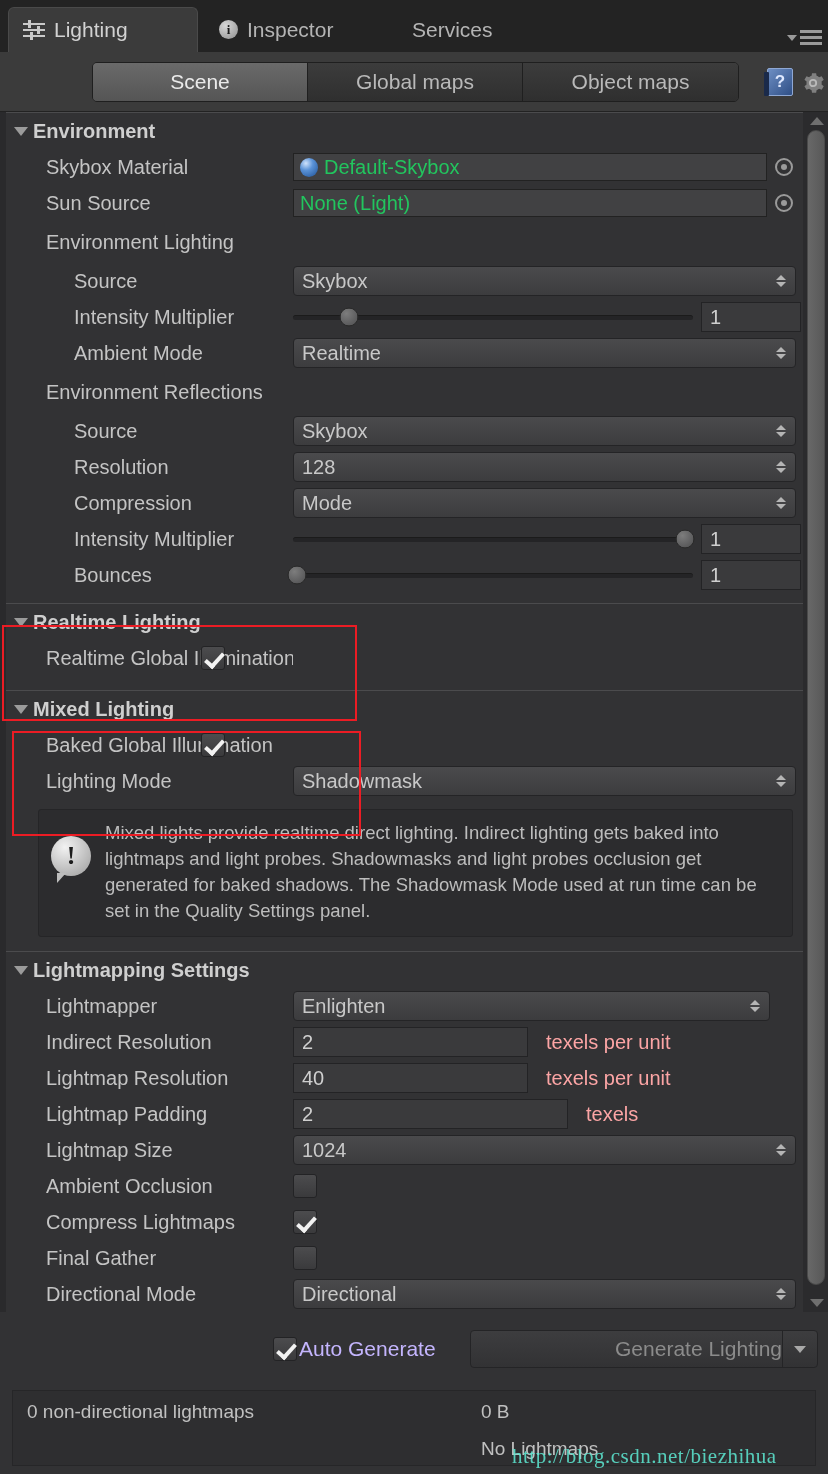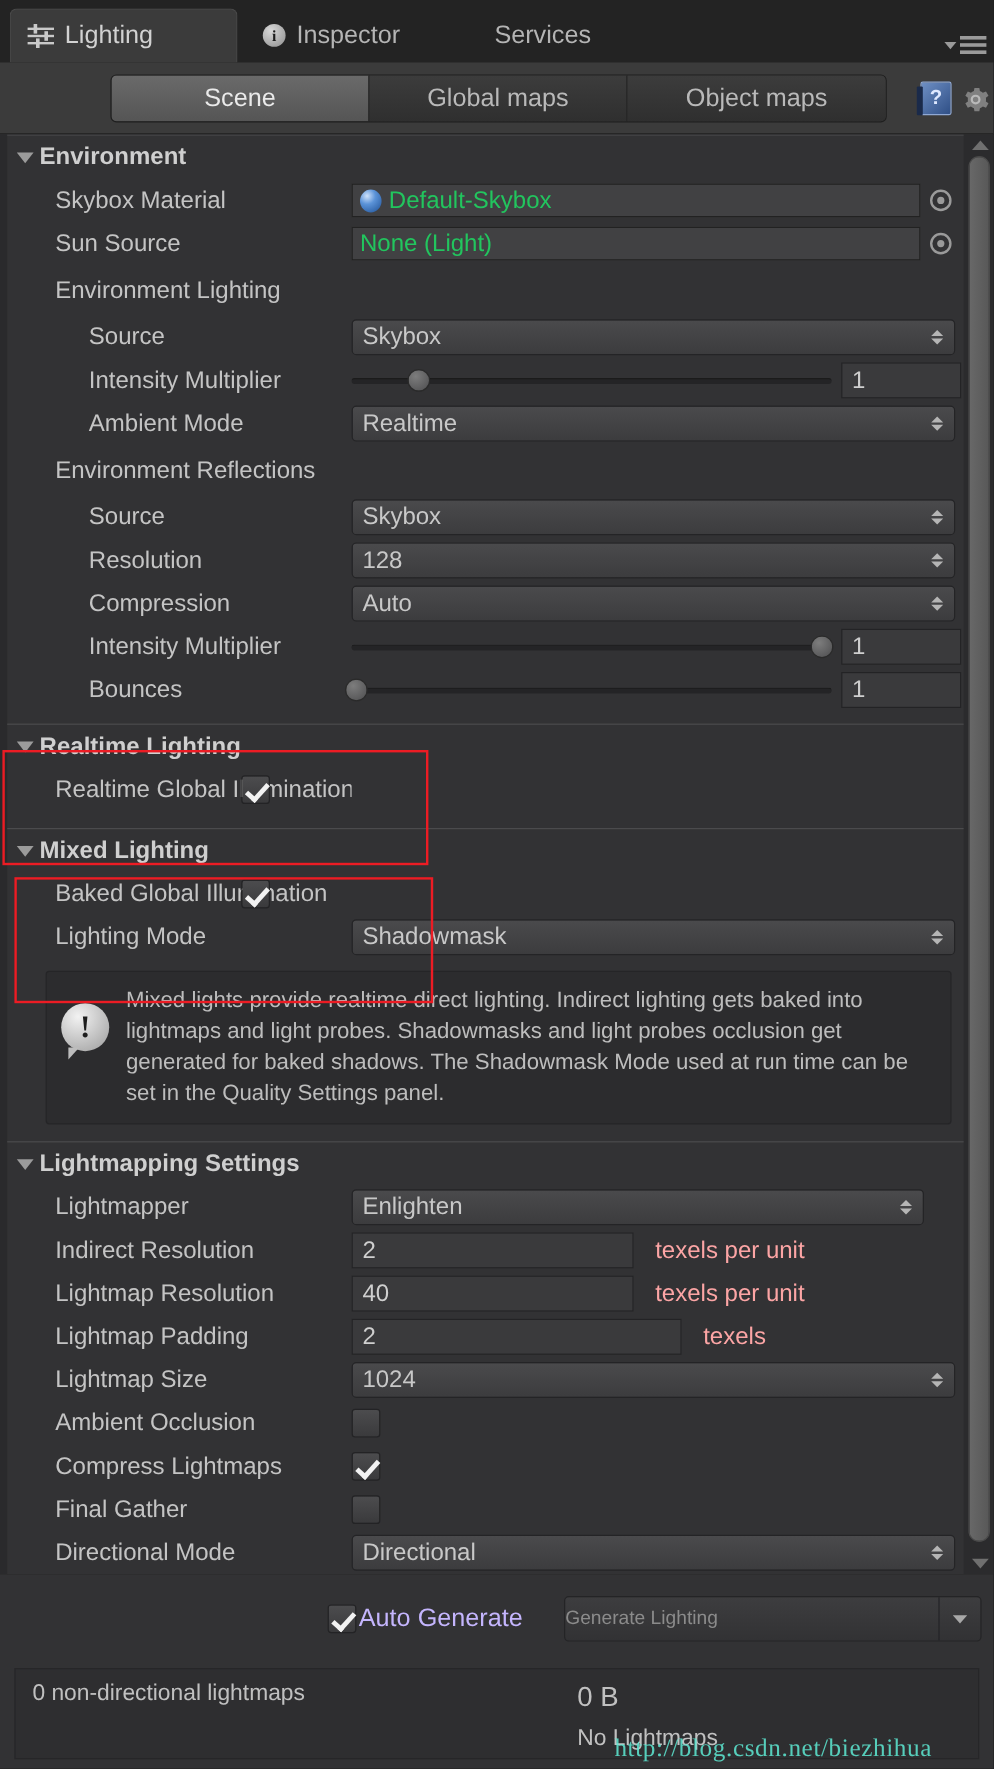--- a/index.html
+++ b/index.html
@@ -208,31 +208,31 @@
   
   .footer { position: absolute; left: 0; top: 1312px; width: 828px; height: 162px; background: #323234; }
   .genrow { position: absolute; left: 0; top: 17px; width: 828px; height: 40px; display: flex; align-items: center; }
   .autogen { position: absolute; left: 273px; display: flex; align-items: center; gap: 2px; }
   .autogen .lab { font-size: 21px; color: #c4b5fd; }
   .genbtn {
     position: absolute; left: 470px; width: 348px; height: 38px;
     background: linear-gradient(#3d3d3f,#323234); border: 1px solid #242426; border-radius: 4px;
     display: flex; align-items: center;
   }
-  .genbtn .txt { flex: 1; text-align: left; font-size: 16px; color: #8b8b8b; }
+  .genbtn .txt { flex: 1; text-align: right; font-size: 21px; color: #8b8b8b; }
   .genbtn .sep { width: 1px; height: 100%; background: #242426; }
   .genbtn .caret { width: 34px; display: flex; align-items: center; justify-content: center; }
   .genbtn .caret i { width:0;height:0;border-left:6px solid transparent;border-right:6px solid transparent;border-top:7px solid #a8a8a8; display:block; }
 
   .statusbox {
     position: absolute; left: 12px; top: 78px; width: 804px; height: 76px;
     background: #2e2e30; border: 1px solid #262628;
   }
   .st-l { position: absolute; left: 14px; top: 10px; font-size: 19px; color: #c0c0c0; }
-  .st-r1 { position: absolute; left: 468px; top: 10px; font-size: 23px; color: #c0c0c0; }
+  .st-r1 { position: absolute; left: 468px; top: 10px; font-size: 19px; color: #c0c0c0; }
   .st-r2 { position: absolute; left: 468px; top: 47px; font-size: 19px; color: #c0c0c0; }
 
   .watermark {
     position: absolute; left: 512px; top: 1444px;
     font-family: "Liberation Serif", serif; font-size: 21px;
     color: #5eead4; letter-spacing: 0.5px; opacity: .85;
   }
 </style>
 </head>
 <body>
@@ -374,21 +374,21 @@
         <span class="arrows">
             <i class="up"></i>
             <i class="down"></i>
           </span>
       </div>
     </div>
 
     <div class="row">
       <span class="lbl i2">Compression</span>
       <div class="popup" style="width:503px">
-        <span>Auto</span>
+        <span>Mode</span>
         <span class="arrows">
             <i class="up"></i>
             <i class="down"></i>
           </span>
       </div>
     </div>
 
     <div class="row">
       <span class="lbl i2">Intensity Multiplier</span>
       <div class="slider" style="width:400px">

